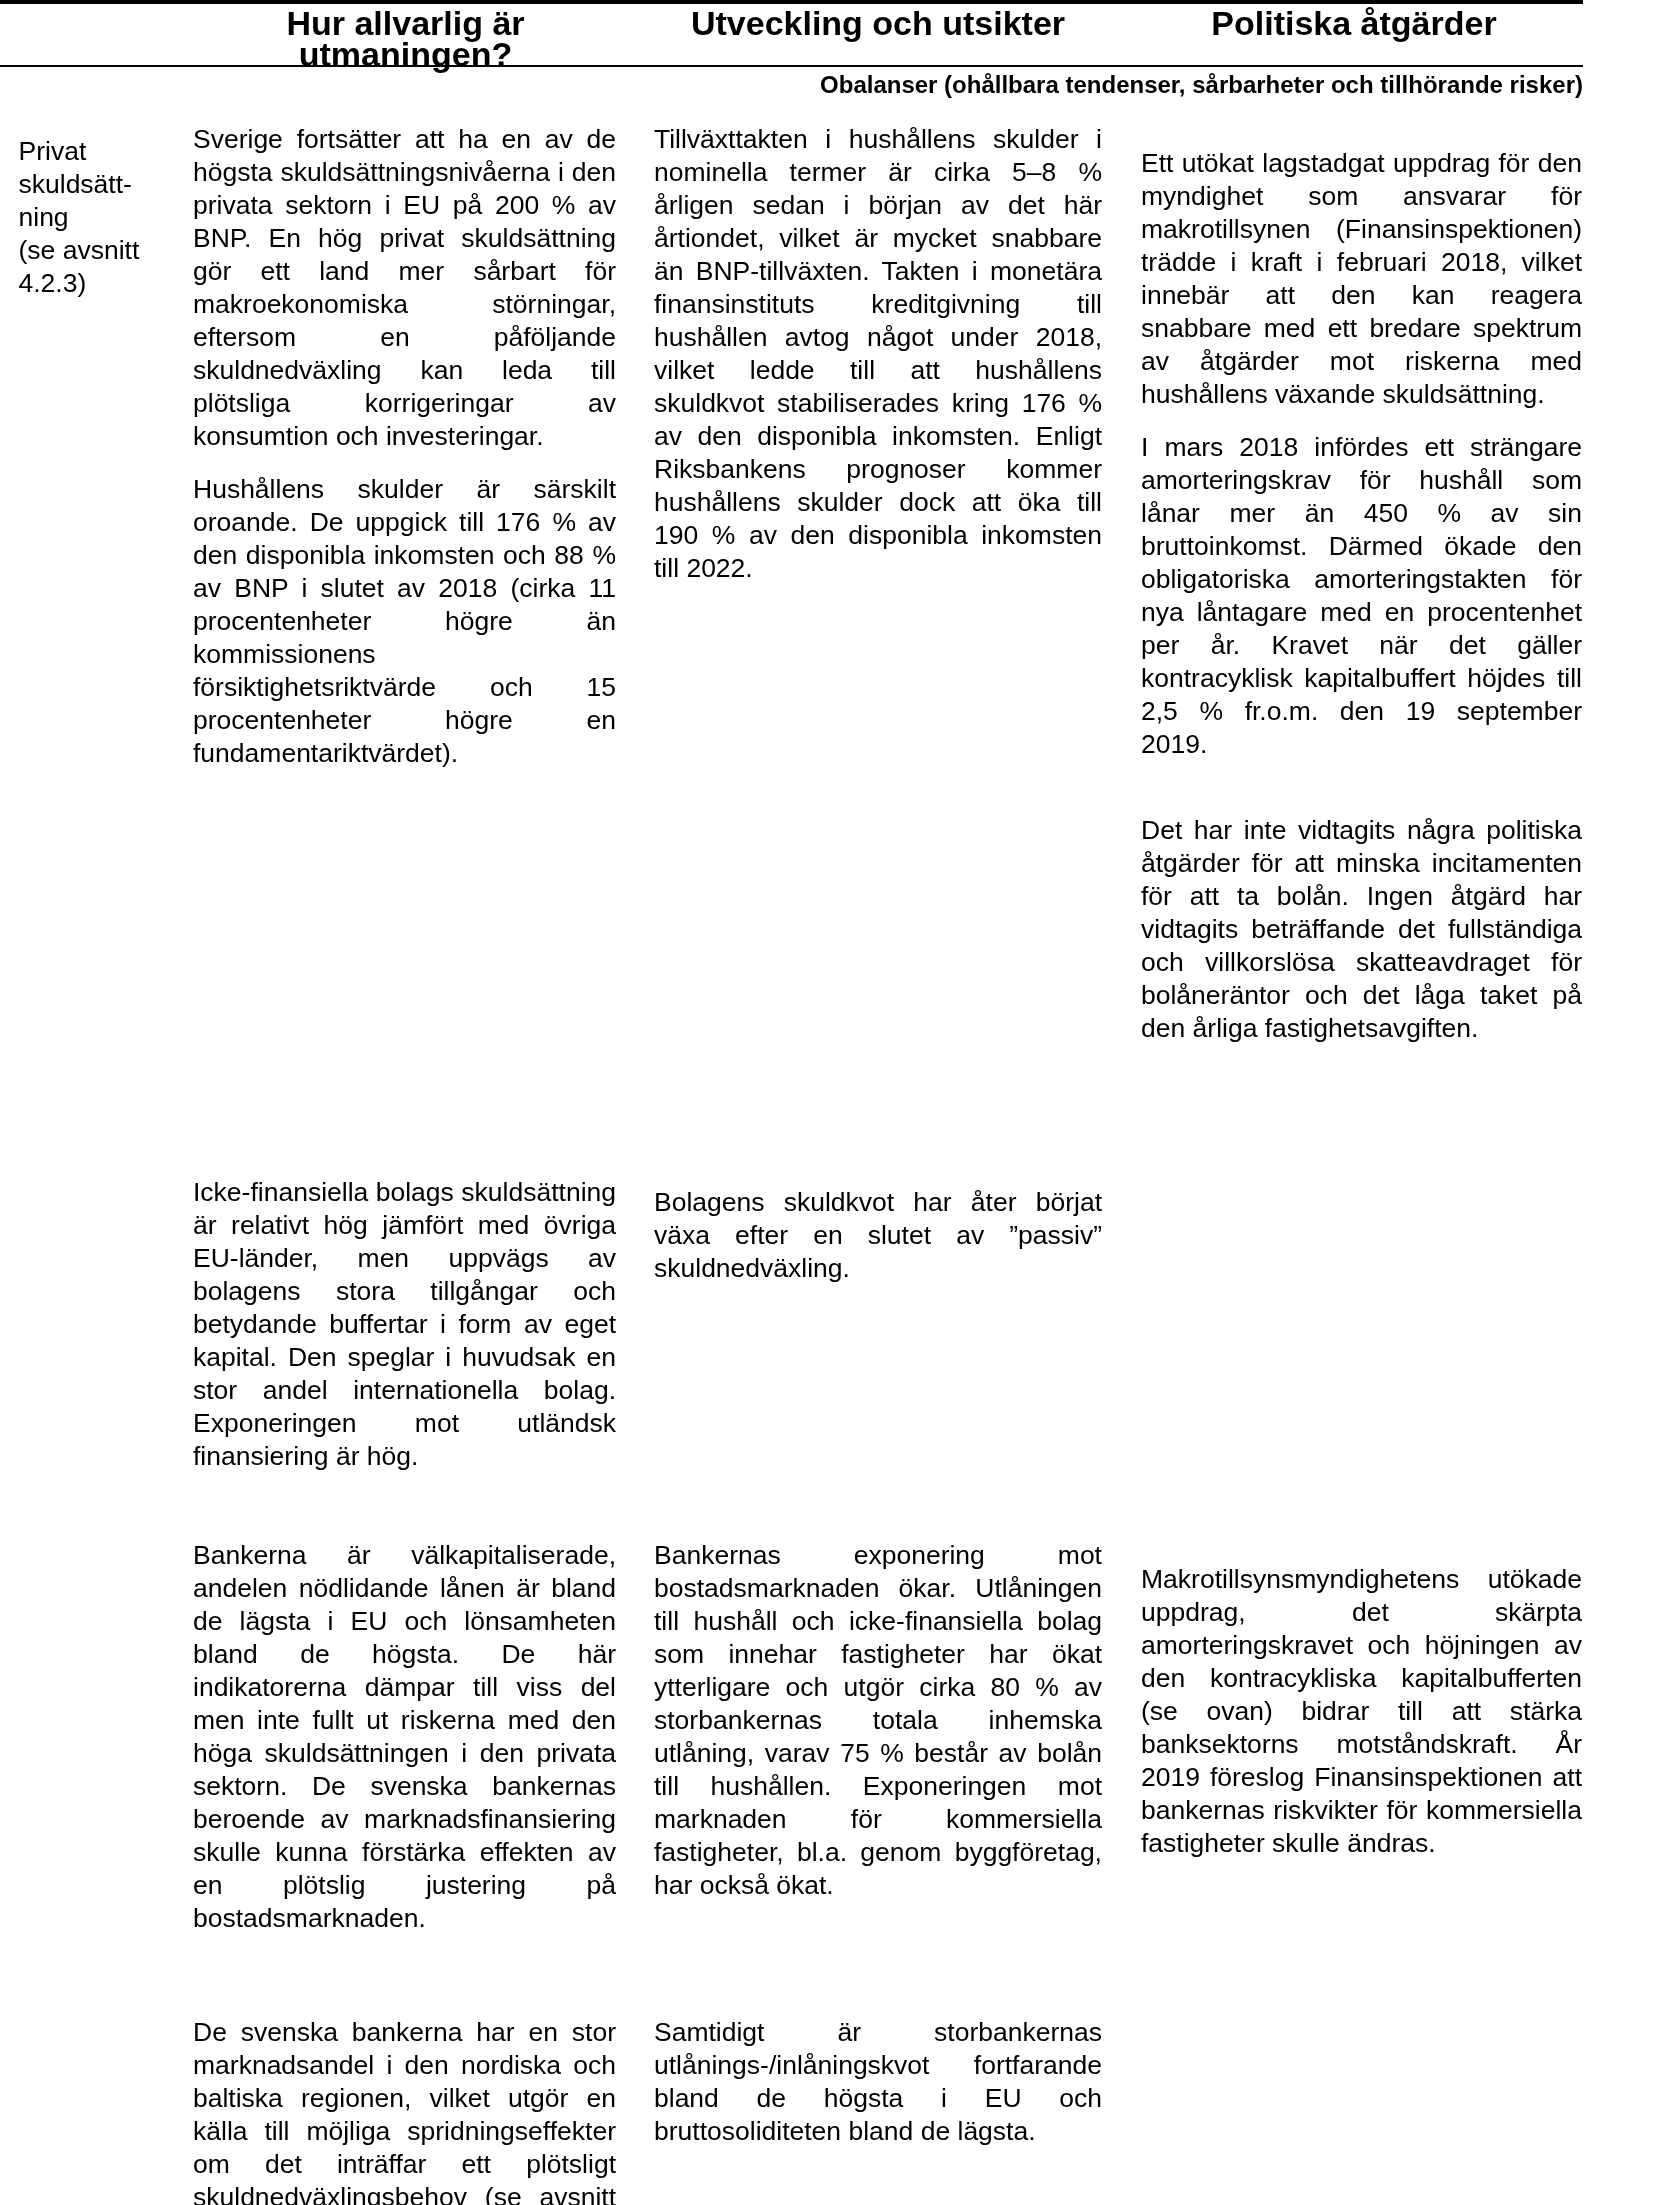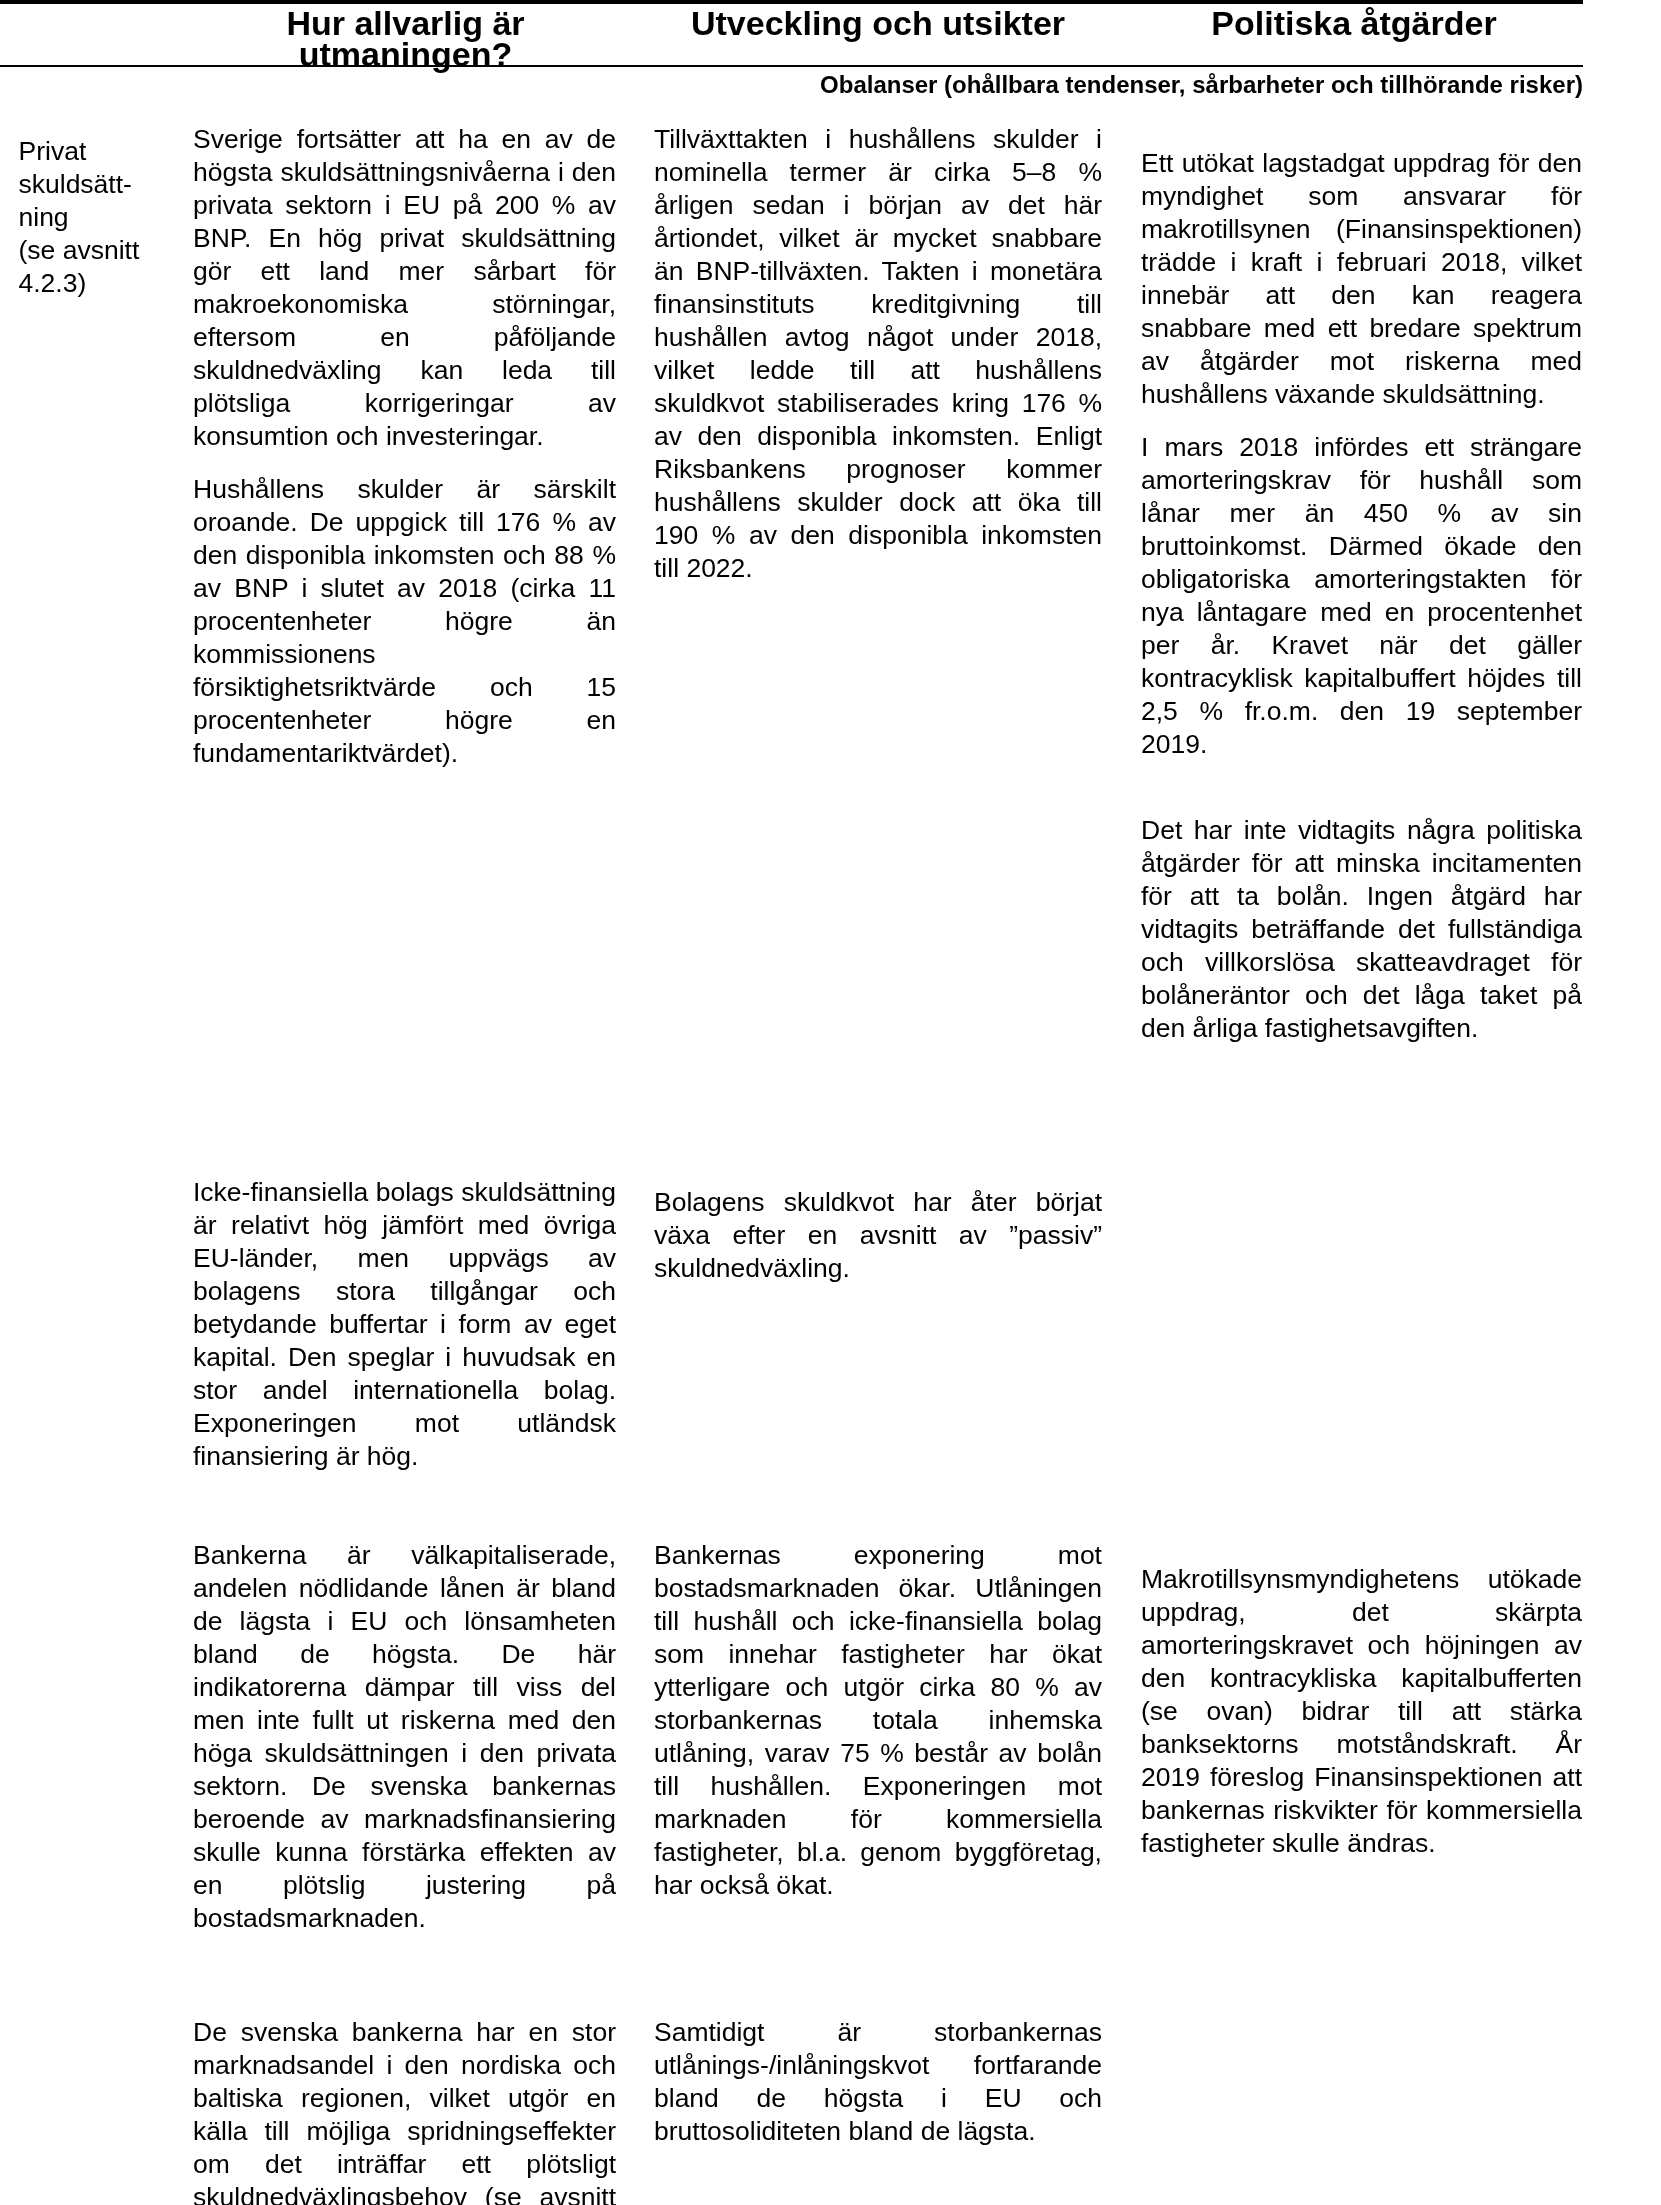--- a/index.html
+++ b/index.html
@@ -62,21 +62,21 @@
 <div class="cell c3" style="top:123px;">
   <p>Ett utökat lagstadgat uppdrag för den myndighet som ansvarar för makrotillsynen (Finansinspektionen) trädde i kraft i februari 2018, vilket innebär att den kan reagera snabbare med ett bredare spektrum av åtgärder mot riskerna med hushållens växande skuldsättning.</p>
   <p style="margin-bottom:53px;">I mars 2018 infördes ett strängare amorteringskrav för hushåll som lånar mer än 450 % av sin bruttoinkomst. Därmed ökade den obligatoriska amorteringstakten för nya låntagare med en procentenhet per år. Kravet när det gäller kontracyklisk kapitalbuffert höjdes till 2,5 % fr.o.m. den 19 september 2019.</p>
   <p>Det har inte vidtagits några politiska åtgärder för att minska incitamenten för att ta bolån. Ingen åtgärd har vidtagits beträffande det fullständiga och villkorslösa skatteavdraget för bolåneräntor och det låga taket på den årliga fastighetsavgiften.</p>
 </div>
 
 <div class="cell c1" style="top:1134px;margin-top:42px;">
   <p>Icke-finansiella bolags skuldsättning är relativt hög jämfört med övriga EU-länder, men uppvägs av bolagens stora tillgångar och betydande buffertar i form av eget kapital. Den speglar i huvudsak en stor andel internationella bolag. Exponeringen mot utländsk finansiering är hög.</p>
 </div>
 <div class="cell c2" style="top:1186px;">
-  <p>Bolagens skuldkvot har åter börjat växa efter en avsnitt av ”passiv” skuldnedväxling.</p>
+  <p>Bolagens skuldkvot har åter börjat växa efter en slutet av ”passiv” skuldnedväxling.</p>
 </div>
 
 <div class="cell c1" style="top:1539px;">
   <p>Bankerna är välkapitaliserade, andelen nödlidande lånen är bland de lägsta i EU och lönsamheten bland de högsta. De här indikatorerna dämpar till viss del men inte fullt ut riskerna med den höga skuldsättningen i den privata sektorn. De svenska bankernas beroende av marknadsfinansiering skulle kunna förstärka effekten av en plötslig justering på bostadsmarknaden.</p>
 </div>
 <div class="cell c2" style="top:1539px;">
   <p>Bankernas exponering mot bostadsmarknaden ökar. Utlåningen till hushåll och icke-finansiella bolag som innehar fastigheter har ökat ytterligare och utgör cirka 80 % av storbankernas totala inhemska utlåning, varav 75 % består av bolån till hushållen. Exponeringen mot marknaden för kommersiella fastigheter, bl.a. genom byggföretag, har också ökat.</p>
 </div>
 <div class="cell c3" style="top:1539px;">
   <p>Makrotillsynsmyndighetens utökade uppdrag, det skärpta amorteringskravet och höjningen av den kontracykliska kapitalbufferten (se ovan) bidrar till att stärka banksektorns motståndskraft. År 2019 föreslog Finansinspektionen att bankernas riskvikter för kommersiella fastigheter skulle ändras.</p>

